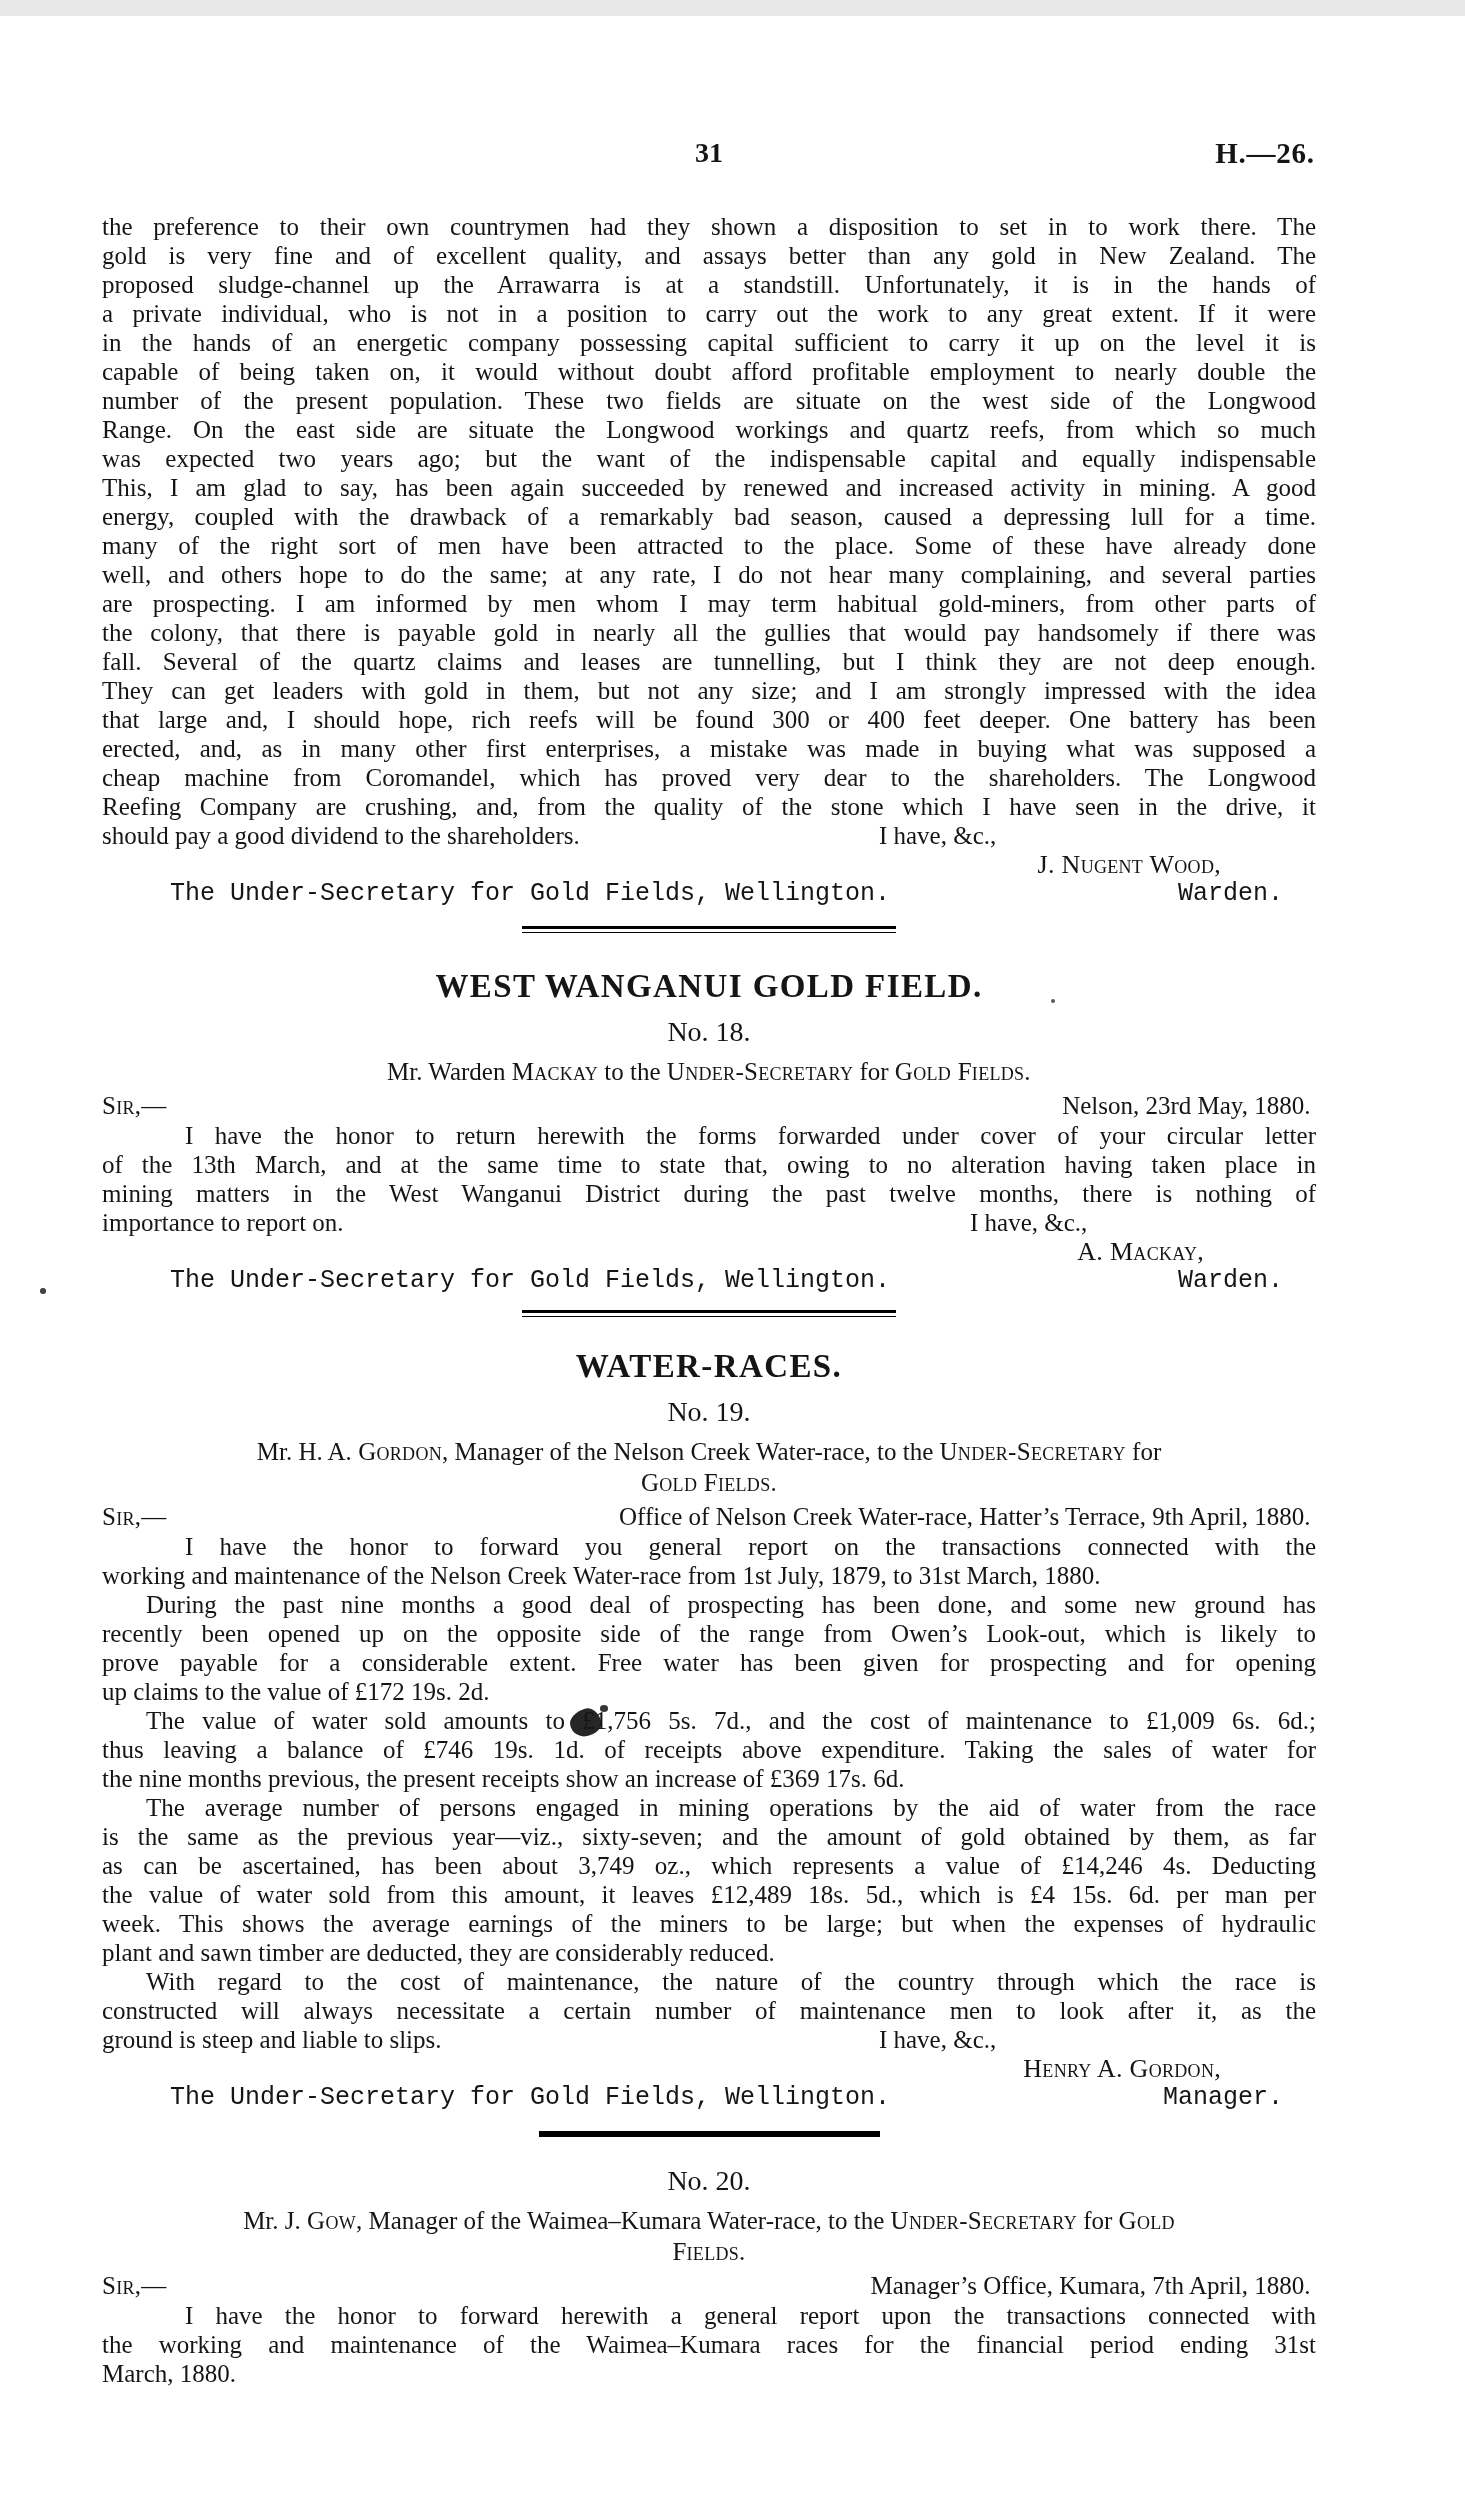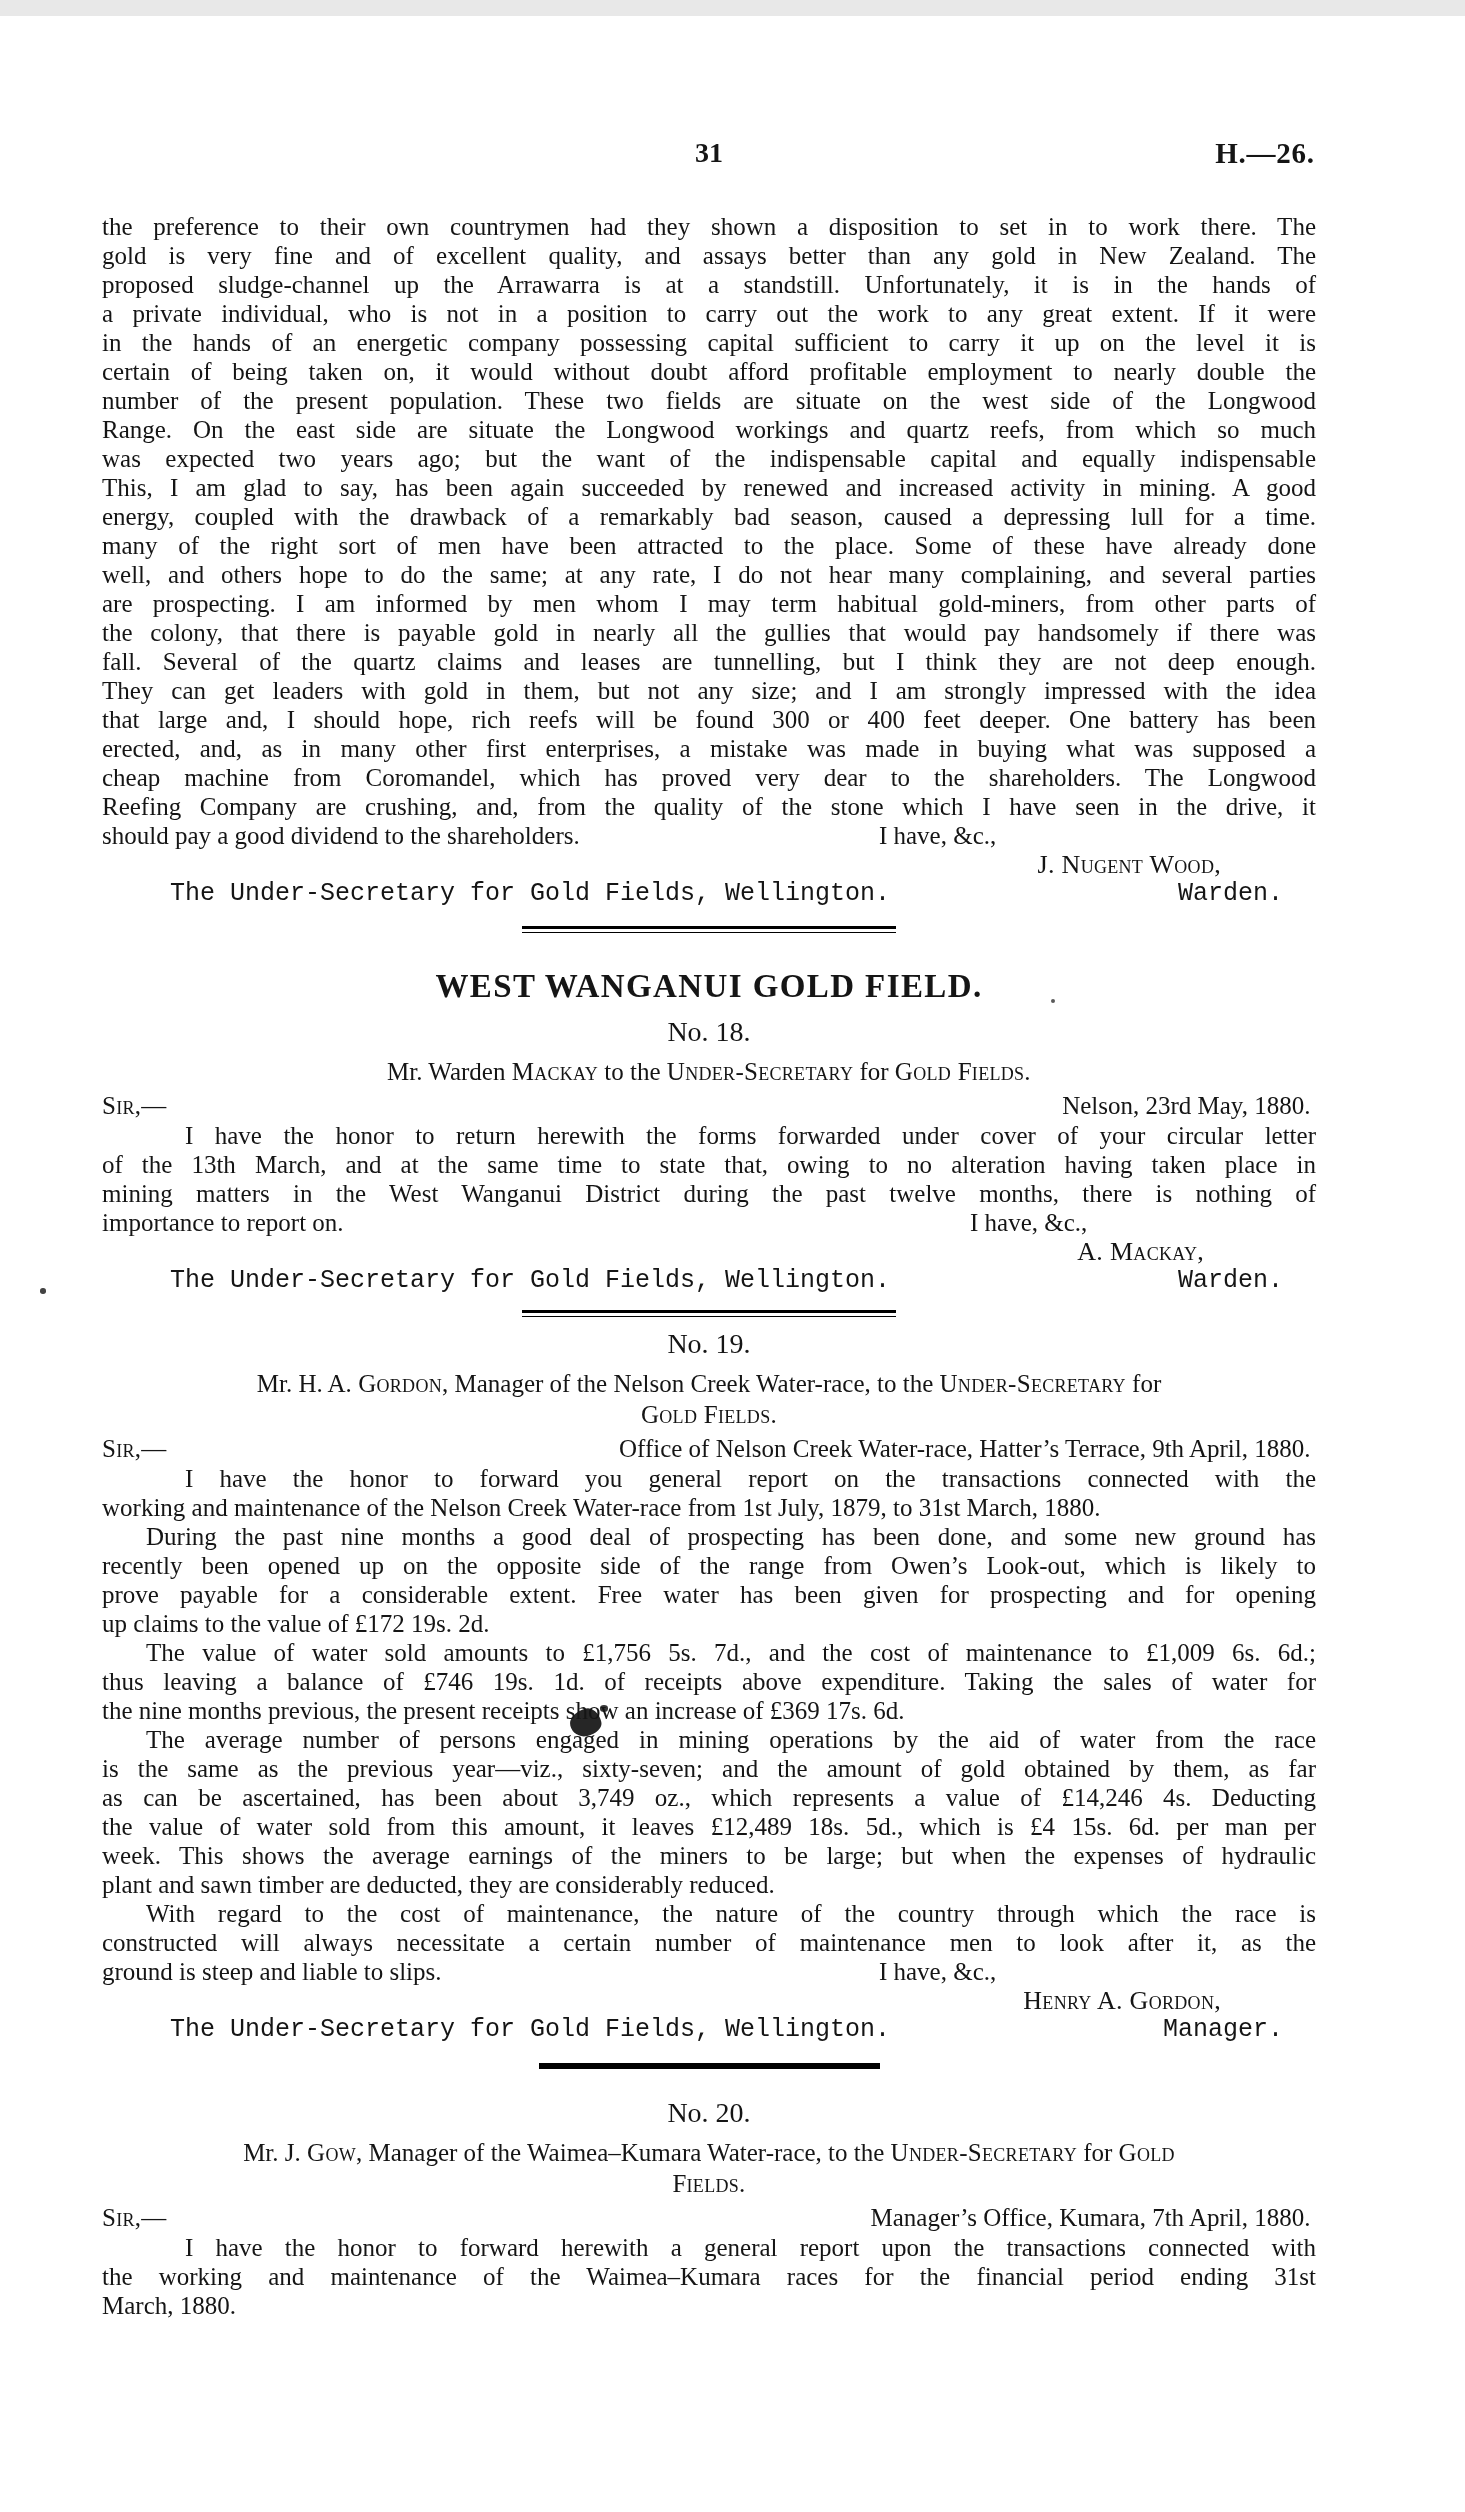--- a/index.html
+++ b/index.html
@@ -75,21 +75,21 @@
       <div class="page-number">31</div>
       <div class="page-ref">H.—26.</div>
     </div>
 
     <div class="para-block">
         <div class="line">the preference to their own countrymen had they shown a disposition to set in to work there. The</div>
         <div class="line">gold is very fine and of excellent quality, and assays better than any gold in New Zealand. The</div>
         <div class="line">proposed sludge-channel up the Arrawarra is at a standstill. Unfortunately, it is in the hands of</div>
         <div class="line">a private individual, who is not in a position to carry out the work to any great extent. If it were</div>
         <div class="line">in the hands of an energetic company possessing capital sufficient to carry it up on the level it is</div>
-        <div class="line">certain of being taken on, it would without doubt afford profitable employment to nearly double the</div>
+        <div class="line">capable of being taken on, it would without doubt afford profitable employment to nearly double the</div>
         <div class="line">number of the present population. These two fields are situate on the west side of the Longwood</div>
         <div class="line">Range. On the east side are situate the Longwood workings and quartz reefs, from which so much</div>
         <div class="line">was expected two years ago; but the want of the indispensable capital and equally indispensable</div>
         <div class="line">This, I am glad to say, has been again succeeded by renewed and increased activity in mining. A good</div>
         <div class="line">energy, coupled with the drawback of a remarkably bad season, caused a depressing lull for a time.</div>
         <div class="line">many of the right sort of men have been attracted to the place. Some of these have already done</div>
         <div class="line">well, and others hope to do the same; at any rate, I do not hear many complaining, and several parties</div>
         <div class="line">are prospecting. I am informed by men whom I may term habitual gold-miners, from other parts of</div>
         <div class="line">the colony, that there is payable gold in nearly all the gullies that would pay handsomely if there was</div>
         <div class="line">fall. Several of the quartz claims and leases are tunnelling, but I think they are not deep enough.</div>
@@ -128,20 +128,21 @@
       <span class="ihave far">I have, &amp;c.,</span>
     </div>
     <div class="sig-name mid sc">A. Mackay,</div>
     <div class="sig-row">
       <span class="addressee">The Under-Secretary for Gold Fields, Wellington.</span>
       <span class="sig-title">Warden.</span>
     </div>
 
     <div class="divider double d2"></div>
 
+    <div class="section-title mt2">WATER-RACES.</div>
     <div class="section-number">No. 19.</div>
     <div class="byline"><span>Mr. H. A. </span><span class="sc">Gordon</span><span>, Manager of the Nelson Creek Water-race, to the </span><span class="sc">Under-Secretary</span><span> for</span></div>
     <div class="byline-line2"><span class="sc">Gold Fields.</span></div>
     <div class="sal-row">
       <span class="sc">Sir,—</span>
       <span class="dateline">Office of Nelson Creek Water-race, Hatter’s Terrace, 9th April, 1880.</span>
     </div>
     <div>
         <div class="line ind2">I have the honor to forward you general report on the transactions connected with the</div>
         <div class="line last">working and maintenance of the Nelson Creek Water-race from 1st July, 1879, to 31st March, 1880.</div>

